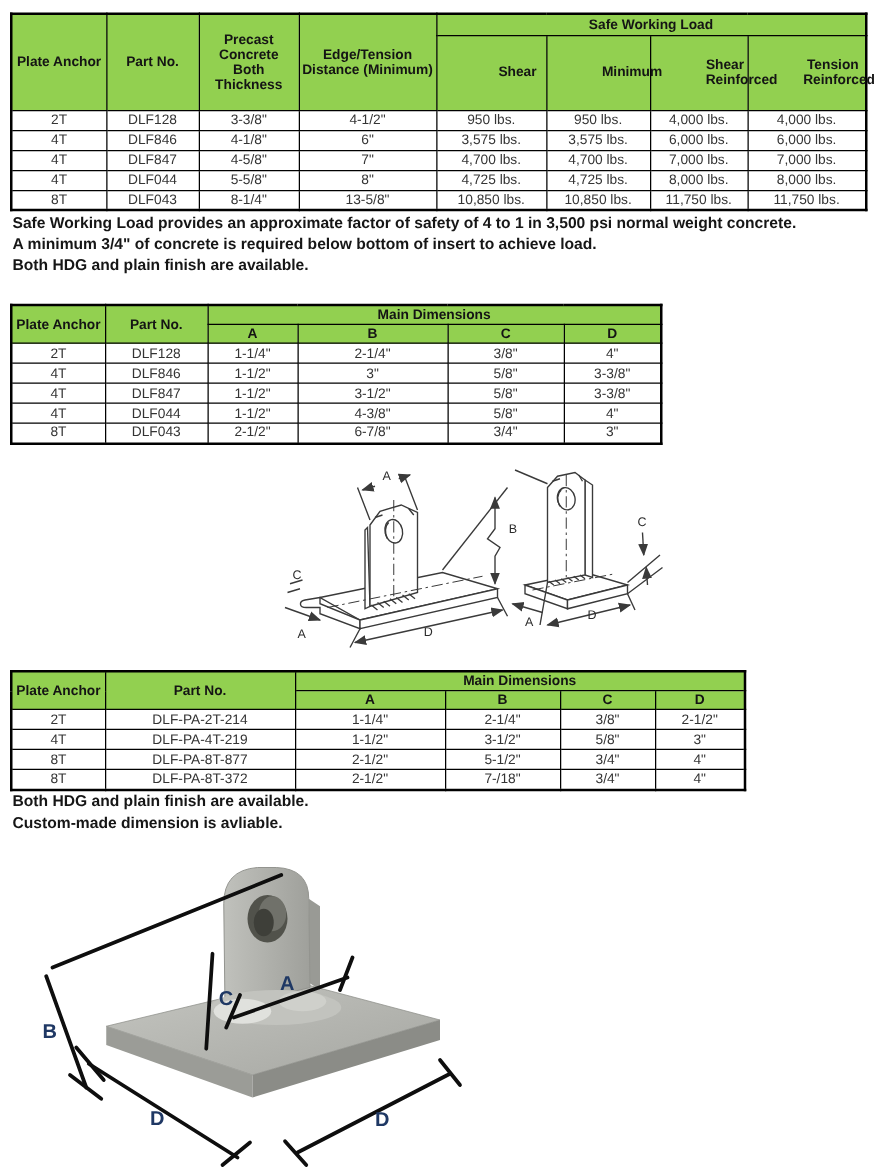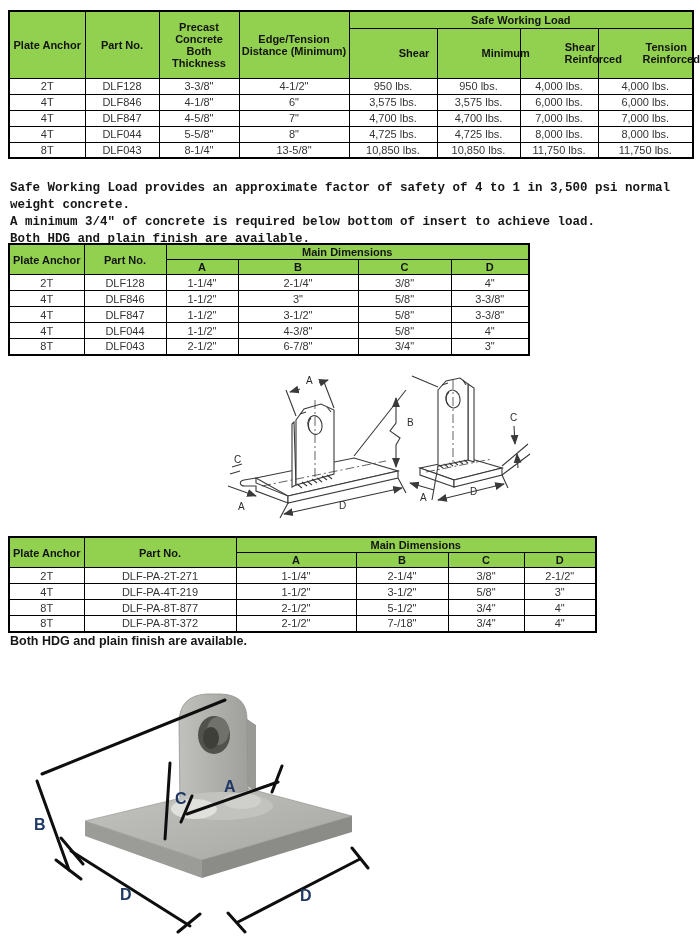--- a/index.html
+++ b/index.html
@@ -23,23 +23,23 @@
   }
   table.tbl td{
     border:1px solid #000;background:#fff;
     font-size:11px;line-height:12px;height:16px;
     color:var(--cell-text);text-align:center;padding:0 2px;
     white-space:nowrap;overflow:hidden;
   }
   #table1-wrap{position:absolute;left:8px;top:10px;}
   #table1-wrap table{width:684px;}
   #table1-wrap tr.group-row th{height:17px;}
-  #table1-wrap tr.sub-row th{height:50px;padding-left:44px;}
-
-  #notes-top{position:absolute;left:10px;top:180px;width:685px;font-family:Liberation Mono, monospace;}
+  #table1-wrap tr.sub-row th{height:60px;padding-left:44px;}
+
+  #notes-top{position:absolute;left:10px;top:170px;width:685px;}
   #notes-bottom{position:absolute;left:10px;top:633px;width:600px;}
   .note-line{font-size:12.5px;font-weight:bold;color:var(--body-text);line-height:17px;}
 
   #table2-wrap{position:absolute;left:8px;top:243px;}
   #table2-wrap table{width:520px;}
   #table3-wrap{position:absolute;left:8px;top:536px;}
   #table3-wrap table{width:587px;}
   .dim-tbl tr.group-row th{height:14px;}
   .dim-tbl tr.sub-row th{height:14px;}
 
@@ -315,21 +315,21 @@
         <tr class="sub-row">
           <th>A</th>
           <th>B</th>
           <th>C</th>
           <th>D</th>
         </tr>
       </thead>
       <tbody>
           <tr>
             <td>2T</td>
-            <td>DLF-PA-2T-271</td>
+            <td>DLF-PA-2T-214</td>
             <td>1-1/4"</td>
             <td>2-1/4"</td>
             <td>3/8"</td>
             <td>2-1/2"</td>
           </tr>
           <tr>
             <td>4T</td>
             <td>DLF-PA-4T-219</td>
             <td>1-1/2"</td>
             <td>3-1/2"</td>
@@ -351,20 +351,21 @@
             <td>7-/18"</td>
             <td>3/4"</td>
             <td>4"</td>
           </tr>
         </tbody>
     </table>
   </div>
 
   <div id="notes-bottom">
     <div class="note-line">Both HDG and plain finish are available.</div>
+    <div class="note-line">Custom-made dimension is avliable.</div>
   </div>
 
   <svg id="photo" width="345" height="248" viewBox="0 0 345 248">
     <defs>
       <linearGradient id="gTop" x1="0" y1="0" x2="1" y2="1">
         <stop offset="0" stop-color="#c4c5c0"></stop>
         <stop offset="1" stop-color="#a6a7a2"></stop>
       </linearGradient>
       <linearGradient id="gLug" x1="0" y1="0" x2="1" y2="0">
         <stop offset="0" stop-color="#c0c1bc"></stop>

